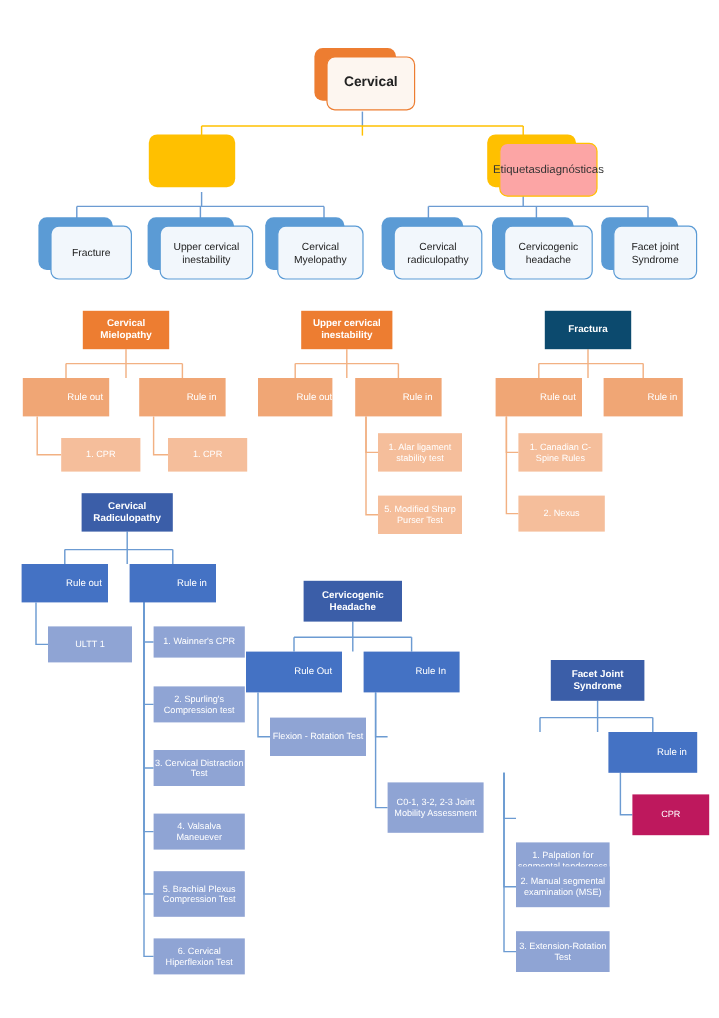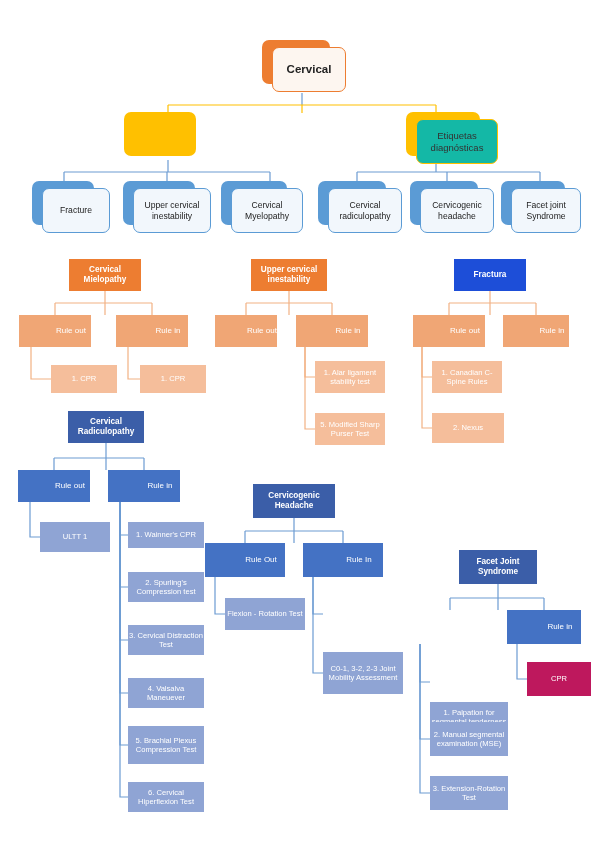--- a/index.html
+++ b/index.html
@@ -111,21 +111,21 @@
     <span>Cervical</span>
   </div>
 </div>
 
 <div class="cardwrap" style="left:124px;top:112px;width:90px;height:52px;">
   <div class="cardback" style="left:0;top:0;width:72px;height:44px;background:#FFC000;"></div>
 </div>
 
 <div class="cardwrap" style="left:406px;top:112px;width:92px;height:52px;">
   <div class="cardback" style="left:0;top:0;width:74px;height:44px;background:#FFC000;"></div>
-  <div class="cardfront t-l2" style="left:10px;top:7px;width:82px;height:45px;background:#14b8a6;border:1.5px solid #FFC000;flex-direction:column;">
+  <div class="cardfront t-l2" style="left:10px;top:7px;width:82px;height:45px;background:#fca5a5;border:1.5px solid #FFC000;flex-direction:row;">
     <span>Etiquetas</span>
     <span>diagnósticas</span>
   </div>
 </div>
 
 <div class="cardwrap" style="left:32px;top:181px;width:78px;height:52px;border-radius:15px;">
   <div class="cardback" style="left:0;top:0;width:62px;height:44px;background:#5B9BD5;border-radius:7px;"></div>
   <div class="cardfront t-l3" style="left:10px;top:7px;width:68px;height:45px;background:#F2F7FC;border:1.4px solid #5B9BD5;flex-direction:column;">
     <span>Fracture</span>
     <span></span>
@@ -194,21 +194,21 @@
 <div class="rect t-rule" style="left:296px;top:315px;width:72px;height:32px;background:#F0A675;">
   <span>Rule in</span>
 </div>
 <div class="rect t-leaf" style="left:315px;top:361px;width:70px;height:32px;background:#F5BE9B;">
   <span>1. Alar ligament stability test</span>
 </div>
 <div class="rect t-leaf" style="left:315px;top:413px;width:70px;height:32px;background:#F5BE9B;">
   <span>5. Modified Sharp Purser Test</span>
 </div>
 
-<div class="rect t-head" style="left:454px;top:259px;width:72px;height:32px;background:#1d4ed8;">
+<div class="rect t-head" style="left:454px;top:259px;width:72px;height:32px;background:#0c4a6e;">
   <span>Fractura</span>
 </div>
 <div class="rect t-rule" style="left:413px;top:315px;width:72px;height:32px;background:#F0A675;">
   <span>Rule out</span>
 </div>
 <div class="rect t-rule" style="left:503px;top:315px;width:66px;height:32px;background:#F0A675;">
   <span>Rule in</span>
 </div>
 <div class="rect t-leaf" style="left:432px;top:361px;width:70px;height:32px;background:#F5BE9B;">
   <span>1. Canadian C-Spine Rules</span>

